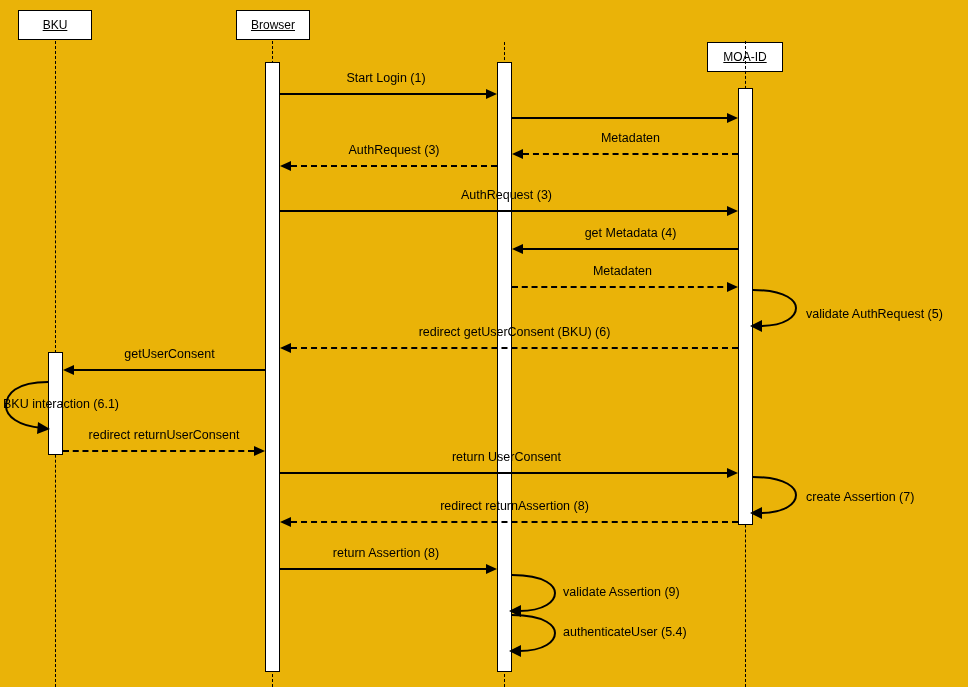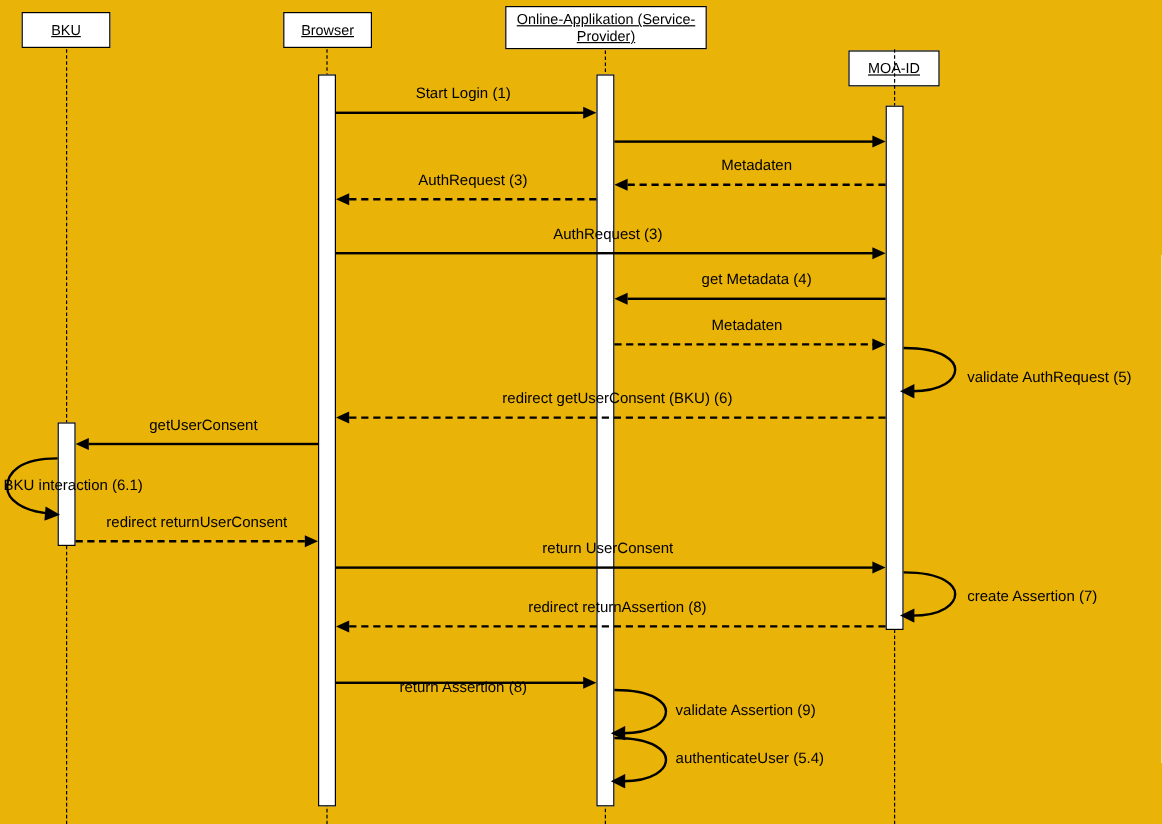--- a/index.html
+++ b/index.html
@@ -84,23 +84,20 @@
 <body>
 
 <div id="diagram">
 
   <div class="lifeline-head" style="left:18px; top:10px; width:74px; height:30px; display:flex; align-items:center; justify-content:center;">
     <span>BKU</span>
   </div>
   <div class="lifeline-head" style="left:236px; top:10px; width:74px; height:30px; display:flex; align-items:center; justify-content:center;">
     <span>Browser</span>
   </div>
-  <div class="lifeline-head" style="left:421px; top:5px; width:168px; height:36px; display:flex; align-items:center; justify-content:center;">
-    <span>Online-Applikation (Service-Provider)</span>
-  </div>
   <div class="lifeline-head" style="left:707px; top:10px; width:76px; height:30px; display:flex; align-items:center; justify-content:center;margin-top:32px;">
     <span>MOA-ID</span>
   </div>
 
   <div class="lifeline-line" style="left:55px; top:41px; height:646px;"></div>
   <div class="lifeline-line" style="left:272px; top:41px; height:646px;"></div>
   <div class="lifeline-line" style="left:504px; top:42px; height:645px;"></div>
   <div class="lifeline-line" style="left:745px; top:41px; height:646px;"></div>
 
   <div class="activation" style="left:265px; top:62px; width:15px; height:610px;"></div>
@@ -174,21 +171,21 @@
     </svg>
   </div>
   <div class="self-label" style="left:806px; top:490px;">create Assertion (7)</div>
 
   <div class="msg-line dashed" style="left:291px; top:521px; width:447px;"></div>
   <div class="arrow-head left" style="left:280px; top:517px;"></div>
   <div class="msg-label centered" style="left:291px; top:499px; width:447px;">redirect returnAssertion (8)</div>
 
   <div class="msg-line solid" style="left:280px; top:568px; width:212px;"></div>
   <div class="arrow-head right" style="left:486px; top:564px;"></div>
-  <div class="msg-label centered" style="left:280px; top:566px; width:212px;">return Assertion (8)</div>
+  <div class="msg-label centered" style="left:280px; top:546px; width:212px;">return Assertion (8)</div>
 
   <div class="self-loop" style="left:507px; top:571px; width:62px; height:46px;">
     <svg width="62" height="46" viewBox="0 0 62 46">
       <path d="M 5 4 C 40 4, 48 16, 48 22 C 48 30, 38 40, 12 40" fill="none" stroke="#000" stroke-width="2"></path>
       <polygon points="14,34 2,40 14,46" fill="#000"></polygon>
     </svg>
   </div>
   <div class="self-label" style="left:563px; top:585px;">validate Assertion (9)</div>
 
   <div class="self-loop" style="left:507px; top:611px; width:62px; height:46px;">

